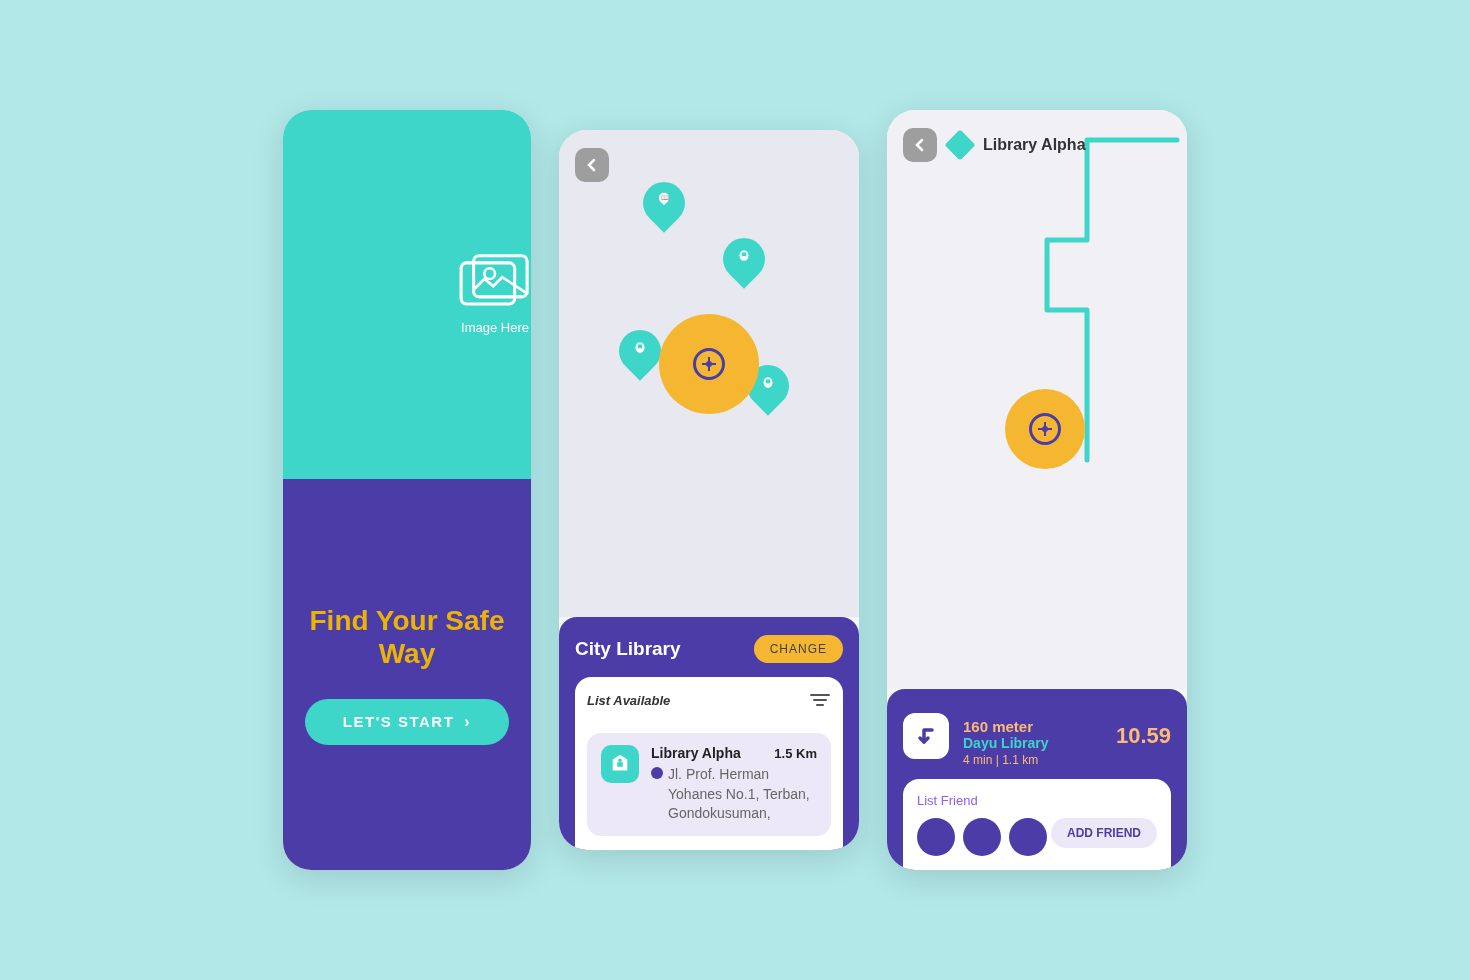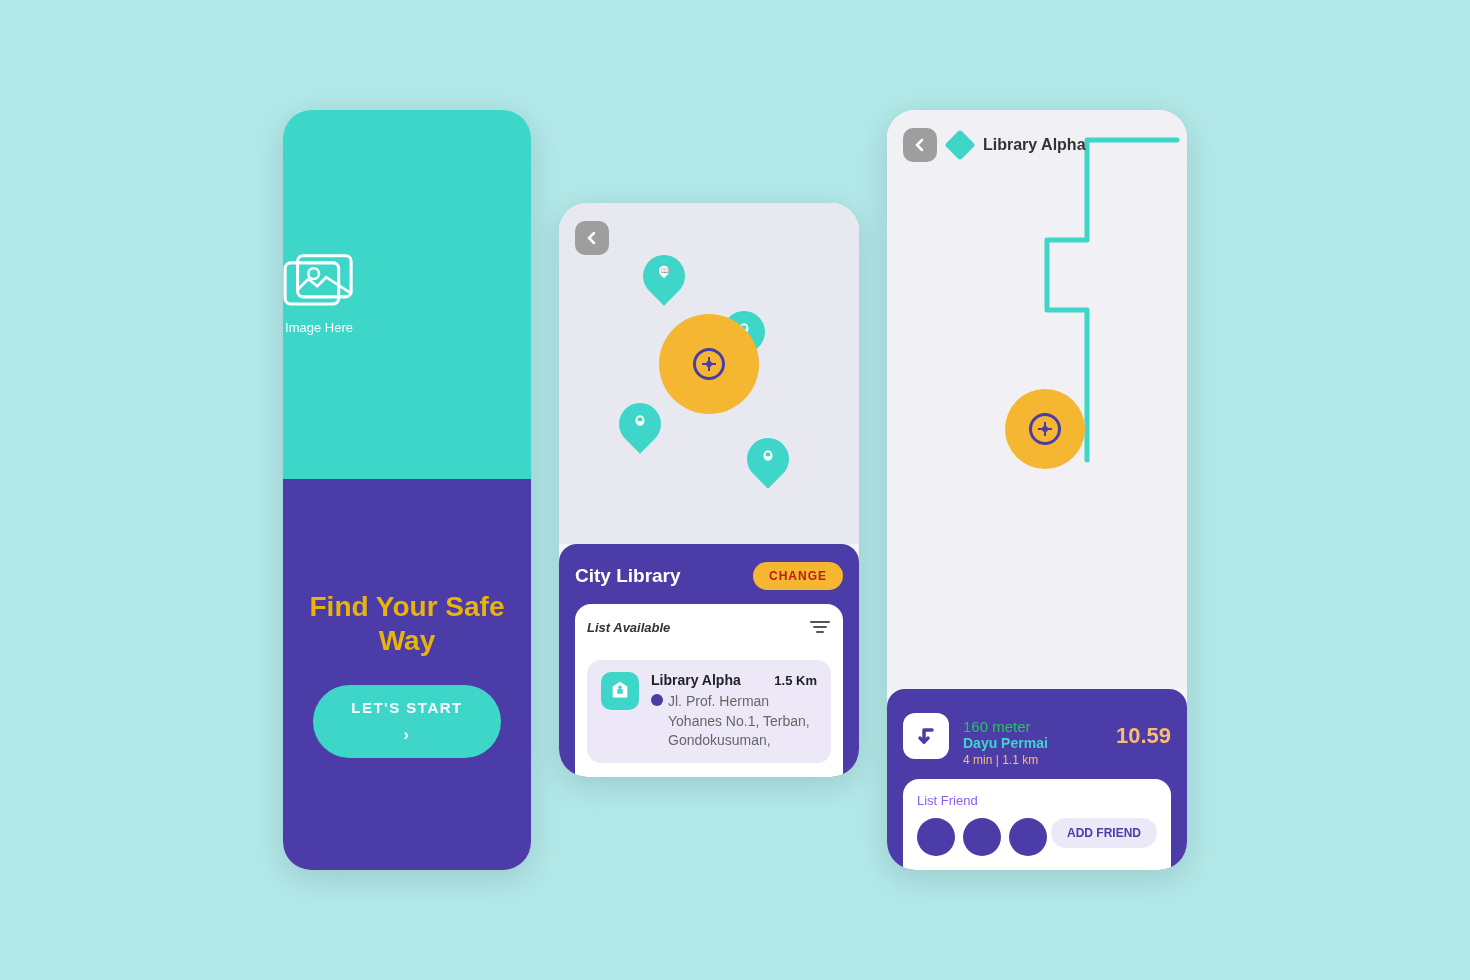--- a/index.html
+++ b/index.html
@@ -29,21 +29,21 @@
       width: 248px;
       height: 760px;
       display: flex;
       flex-direction: column;
     }
     .screen-1-top {
       background: #3dd6c8;
       flex: 1.1;
       display: flex;
       flex-direction: column;
-      align-items: flex-start;
+      align-items: flex-end;
       justify-content: center;
     }
     .image-placeholder {
       display: flex;
       flex-direction: column;
       align-items: center;
       gap: 8px;
     }
     .image-icon {
       width: 72px;
@@ -77,31 +77,30 @@
       border-radius: 50px;
       padding: 14px 38px;
       color: #fff;
       font-size: 15px;
       font-weight: 700;
       letter-spacing: 1.5px;
       cursor: pointer;
       display: flex;
       align-items: center;
       gap: 10px;
-      flex-direction: column;
     }
     .chevron-right {
       font-size: 16px;
       font-weight: 900;
     }
 
     
     .screen-2 {
       width: 300px;
-      height: 574px;
+      height: 720px;
       display: flex;
       flex-direction: column;
       background: #f5f5f8;
     }
     .map-area {
       background: #f0f0f5;
       flex: 1;
       position: relative;
       overflow: hidden;
     }
@@ -203,23 +202,23 @@
       justify-content: space-between;
       margin-bottom: 14px;
     }
     .city-library-title {
       color: #fff;
       font-size: 19px;
       font-weight: 700;
     }
     .change-btn {
       background: #f5b731;
-      color: #b91c1c;
+      color: #404040;
       font-size: 12px;
-      font-weight: 700;
+      font-weight: 400;
       letter-spacing: 1px;
       border: none;
       border-radius: 20px;
       padding: 7px 16px;
       cursor: pointer;
     }
     .list-section {
       background: #fff;
       border-radius: 16px 16px 0 0;
       padding: 14px 12px;
@@ -367,23 +366,23 @@
       height: 46px;
       background: #fff;
       border-radius: 12px;
       display: flex;
       align-items: center;
       justify-content: center;
       flex-shrink: 0;
     }
     .nav-details { flex: 1; }
     .nav-distance {
-      color: #22c55e;
+      color: #fdba74;
       font-size: 15px;
-      font-weight: 400;
+      font-weight: 700;
       margin-top: 13px;
     }
     .nav-street {
       color: #3dd6c8;
       font-size: 14px;
       font-weight: 700;
     }
     .nav-time-dist {
       color: #fdba74;
       font-size: 12px;
@@ -591,21 +590,21 @@
     <div class="bottom-panel-3">
       <div class="nav-info-row">
         <div class="turn-icon-wrap">
           <svg width="28" height="28" viewBox="0 0 28 28" fill="none">
             <path d="M20 8 L12 8 L12 20" stroke="#4b3ca7" stroke-width="3.5" fill="none" stroke-linecap="round" stroke-linejoin="round"></path>
             <path d="M8 16 L12 20 L16 16" stroke="#4b3ca7" stroke-width="3.5" fill="none" stroke-linecap="round" stroke-linejoin="round"></path>
           </svg>
         </div>
         <div class="nav-details">
           <div class="nav-distance">160 meter</div>
-          <div class="nav-street">Dayu Permai</div>
+          <div class="nav-street">Dayu Library</div>
           <div class="nav-time-dist">4 min | 1.1 km</div>
         </div>
         <div class="nav-time-big">10.59</div>
       </div>
       <div class="friends-section">
         <div class="friends-header">
           <span class="friends-label">List Friend</span>
         </div>
         <div style="display:flex;align-items:flex-start;">
           <div class="friends-list">

